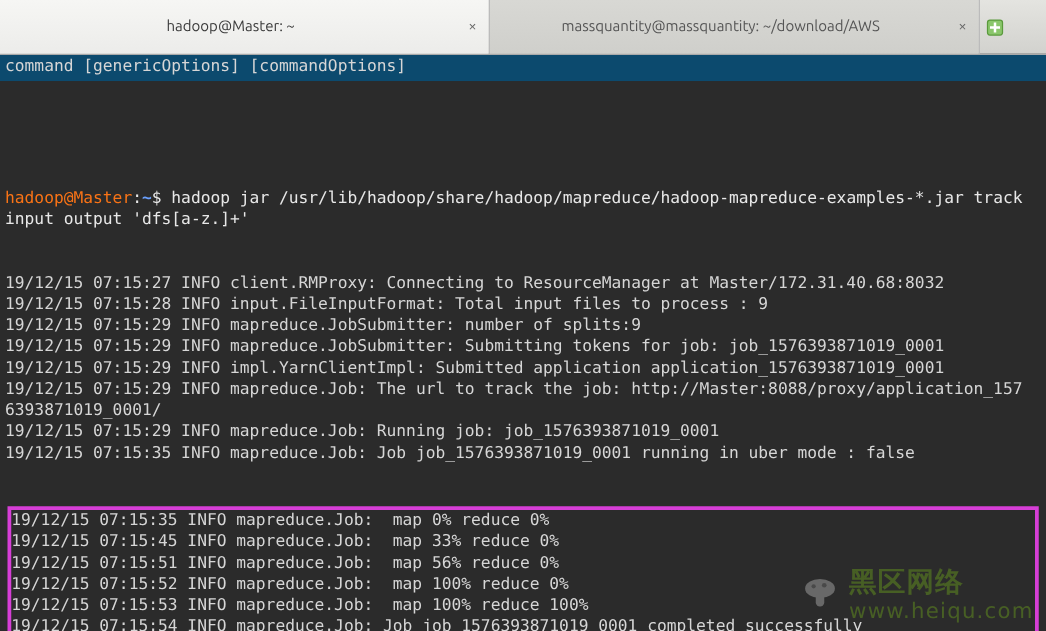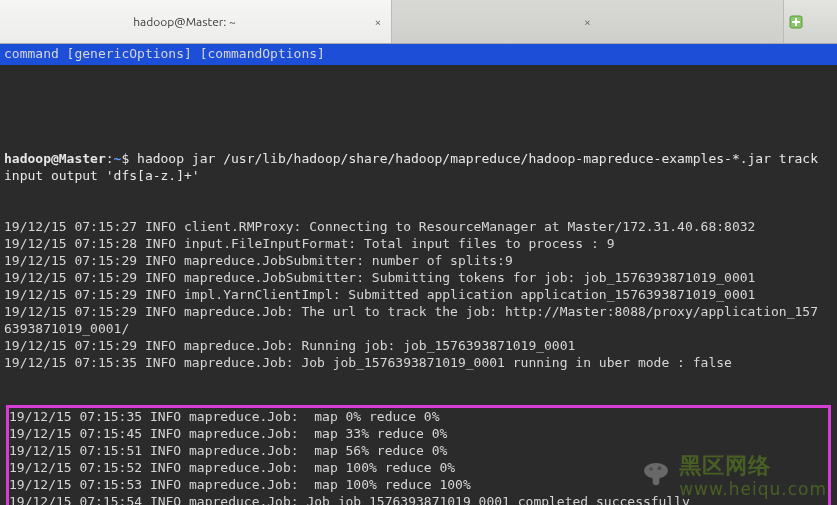--- a/index.html
+++ b/index.html
@@ -43,38 +43,38 @@
   .tab .title { flex: 1; text-align: center; white-space: nowrap; overflow: hidden; text-overflow: ellipsis; }
   .tab .close {
     width: 14px; height: 14px; display:flex; align-items:center; justify-content:center;
     color:#666; font-size:12px; line-height:1;
   }
   .newtab {
     width: 24px; display:flex; align-items:center; justify-content:center;
   }
   .newtab svg { display:block; }
   .menubar {
-    background: #1d4ed8;
+    background: #0c4a6e;
     color: #d6d6d6;
     padding: 2px 4px 4px 4px;
     display: flex;
     gap: 8px;
     font-size: 13px;
     border-bottom: none;
   }
   .terminal {
     background: #2b2b2b;
     color: #d6d6d6;
     padding: 0 4px;
     line-height: 17px;
     white-space: pre;
     position: relative;
   }
   .line { display:block; }
-  .green { color: #e5e5e5; font-weight: bold; }
+  .green { color: #f97316; font-weight: normal; }
   .blue  { color: #6aa0ff; font-weight: bold; }
   .white{ color:#e8e8e8; }
   .highlight-box {
     border: 3px solid #d63ed6;
     margin: 0 2px;
     padding: 0 0 0 0;
   }
   .watermark {
     position: absolute;
     right: 10px;
@@ -95,20 +95,21 @@
 </style>
 </head>
 <body>
 
 <div class="tabbar">
   <div class="tab active">
     <span class="title">hadoop@Master: ~</span>
     <span class="close">×</span>
   </div>
   <div class="tab inactive">
+    <span class="title">massquantity@massquantity: ~/download/AWS</span>
     <span class="close">×</span>
   </div>
   <div class="newtab">
     <svg width="16" height="16" viewBox="0 0 16 16">
       <rect x="2" y="2" width="12" height="12" rx="2" fill="#8ac66b" stroke="#5a9a3c"></rect>
       <path d="M8 4v8M4 8h8" stroke="#fff" stroke-width="2"></path>
     </svg>
   </div>
 </div>
 

